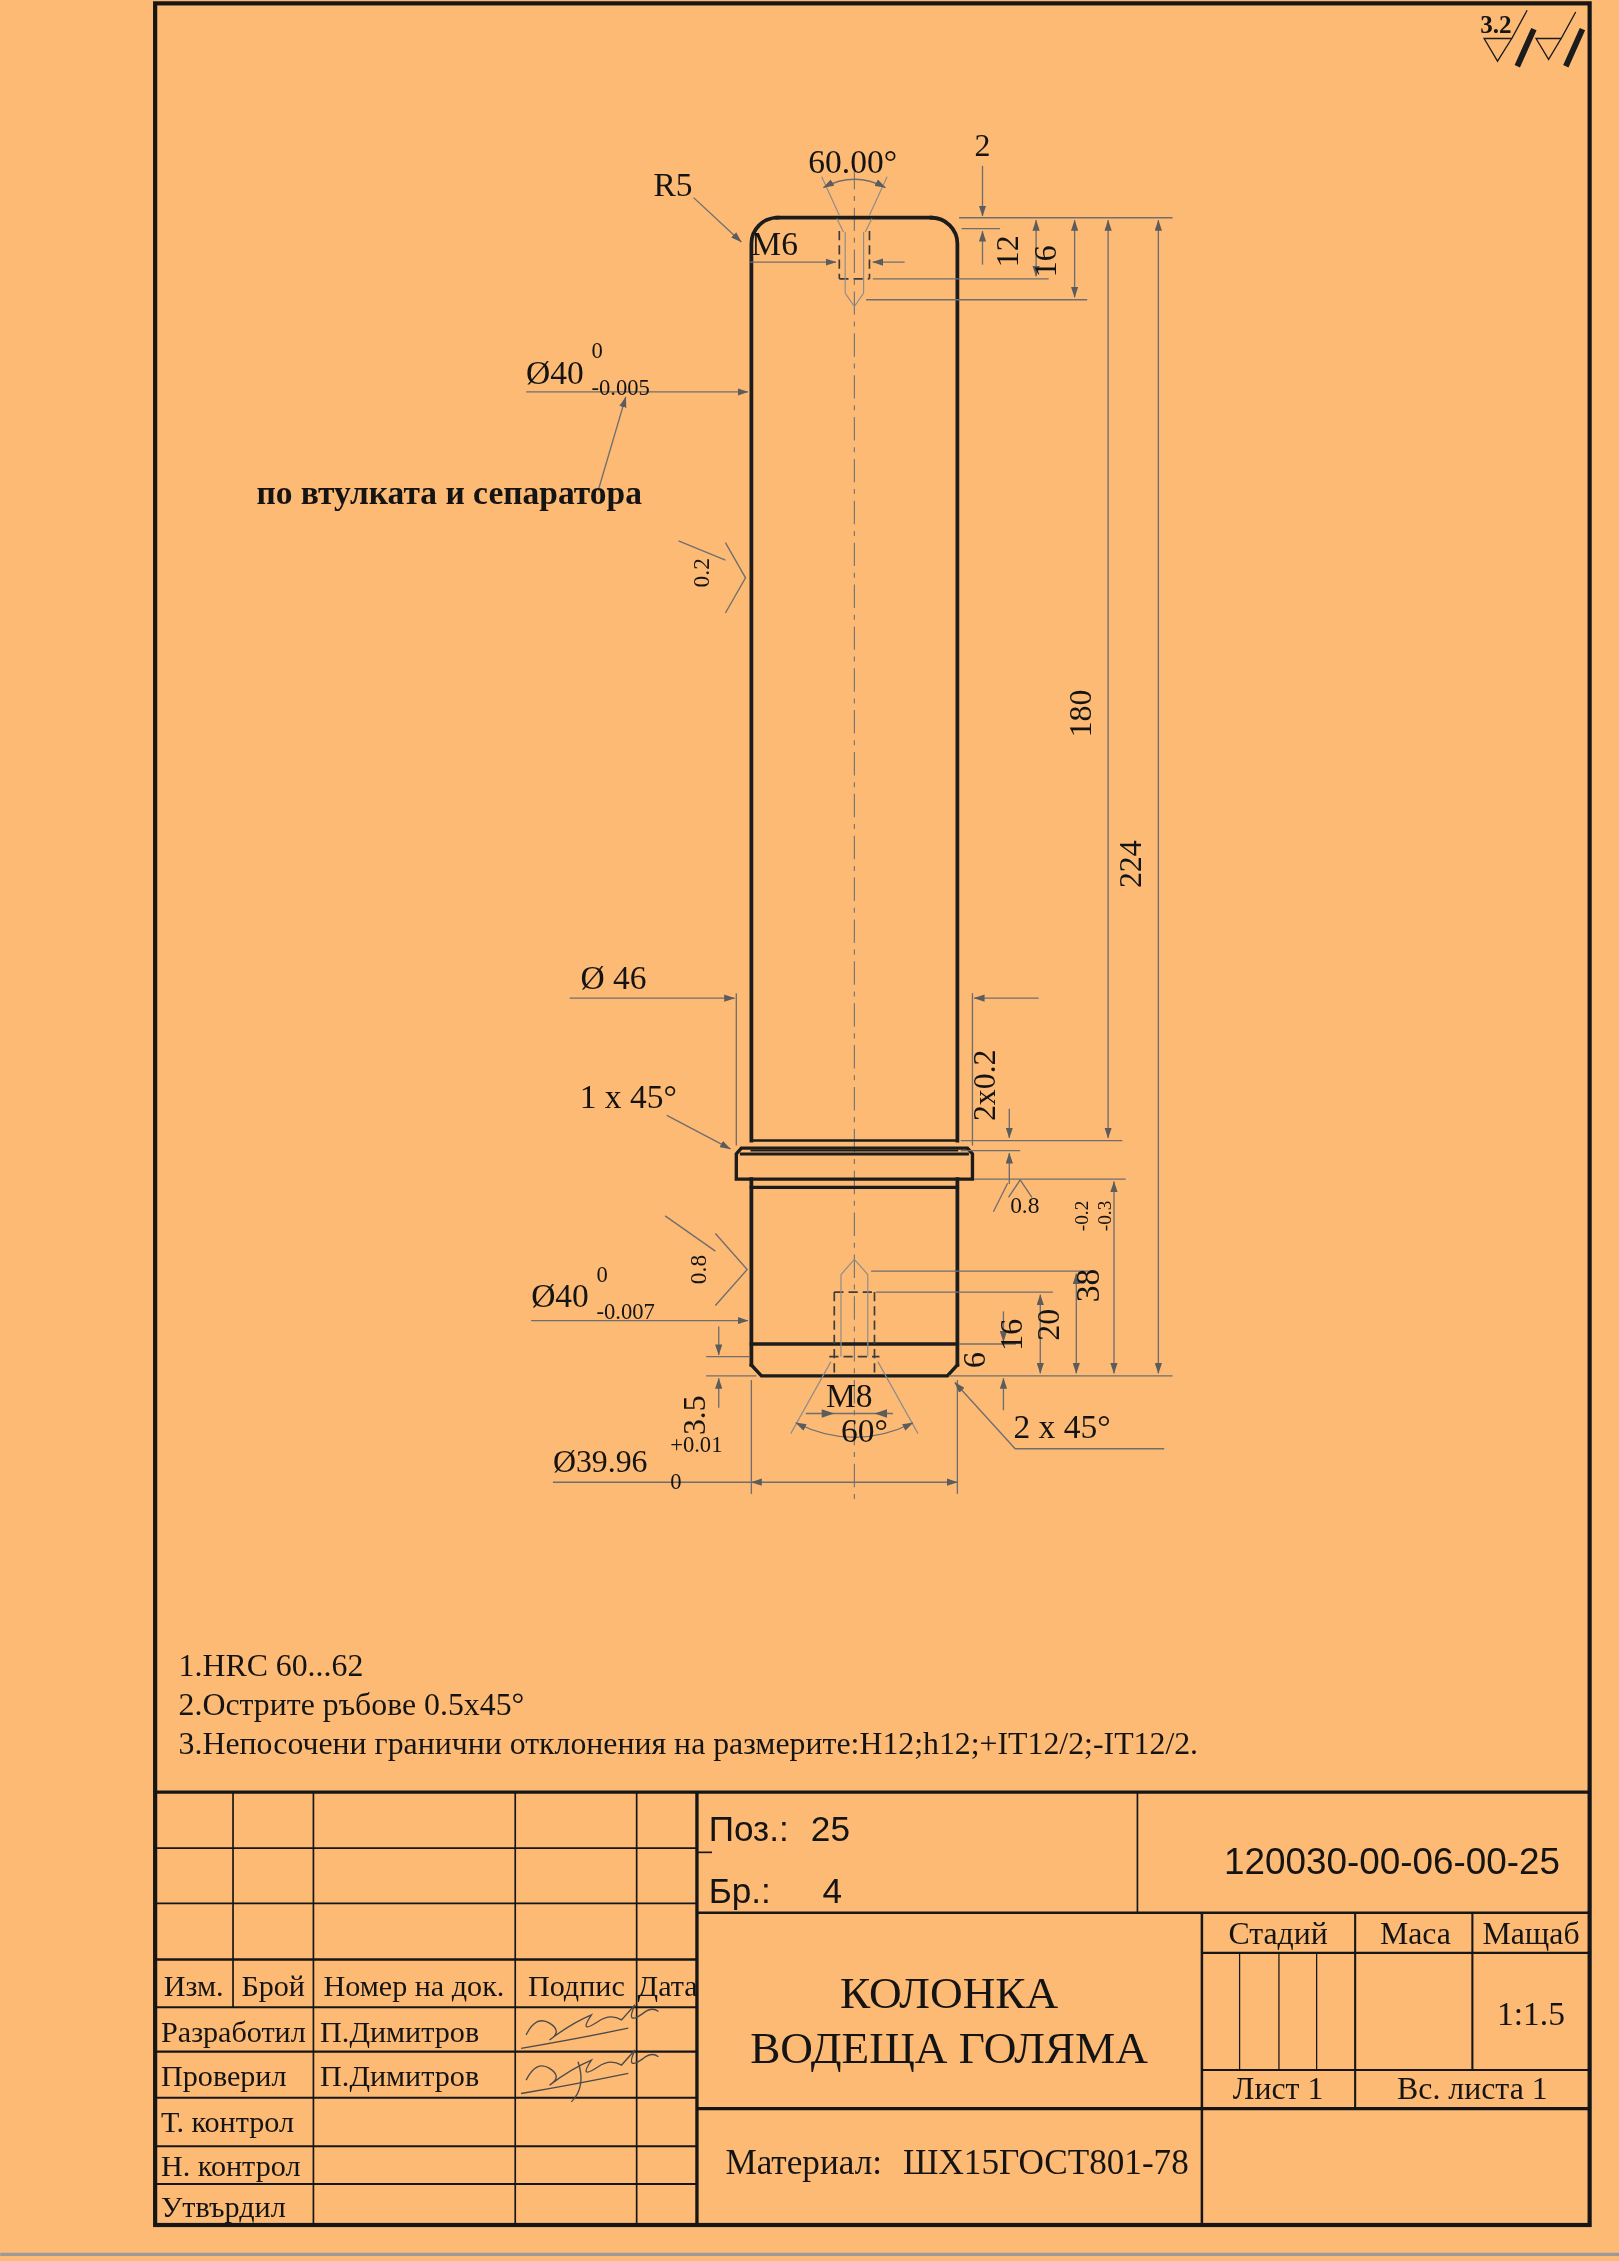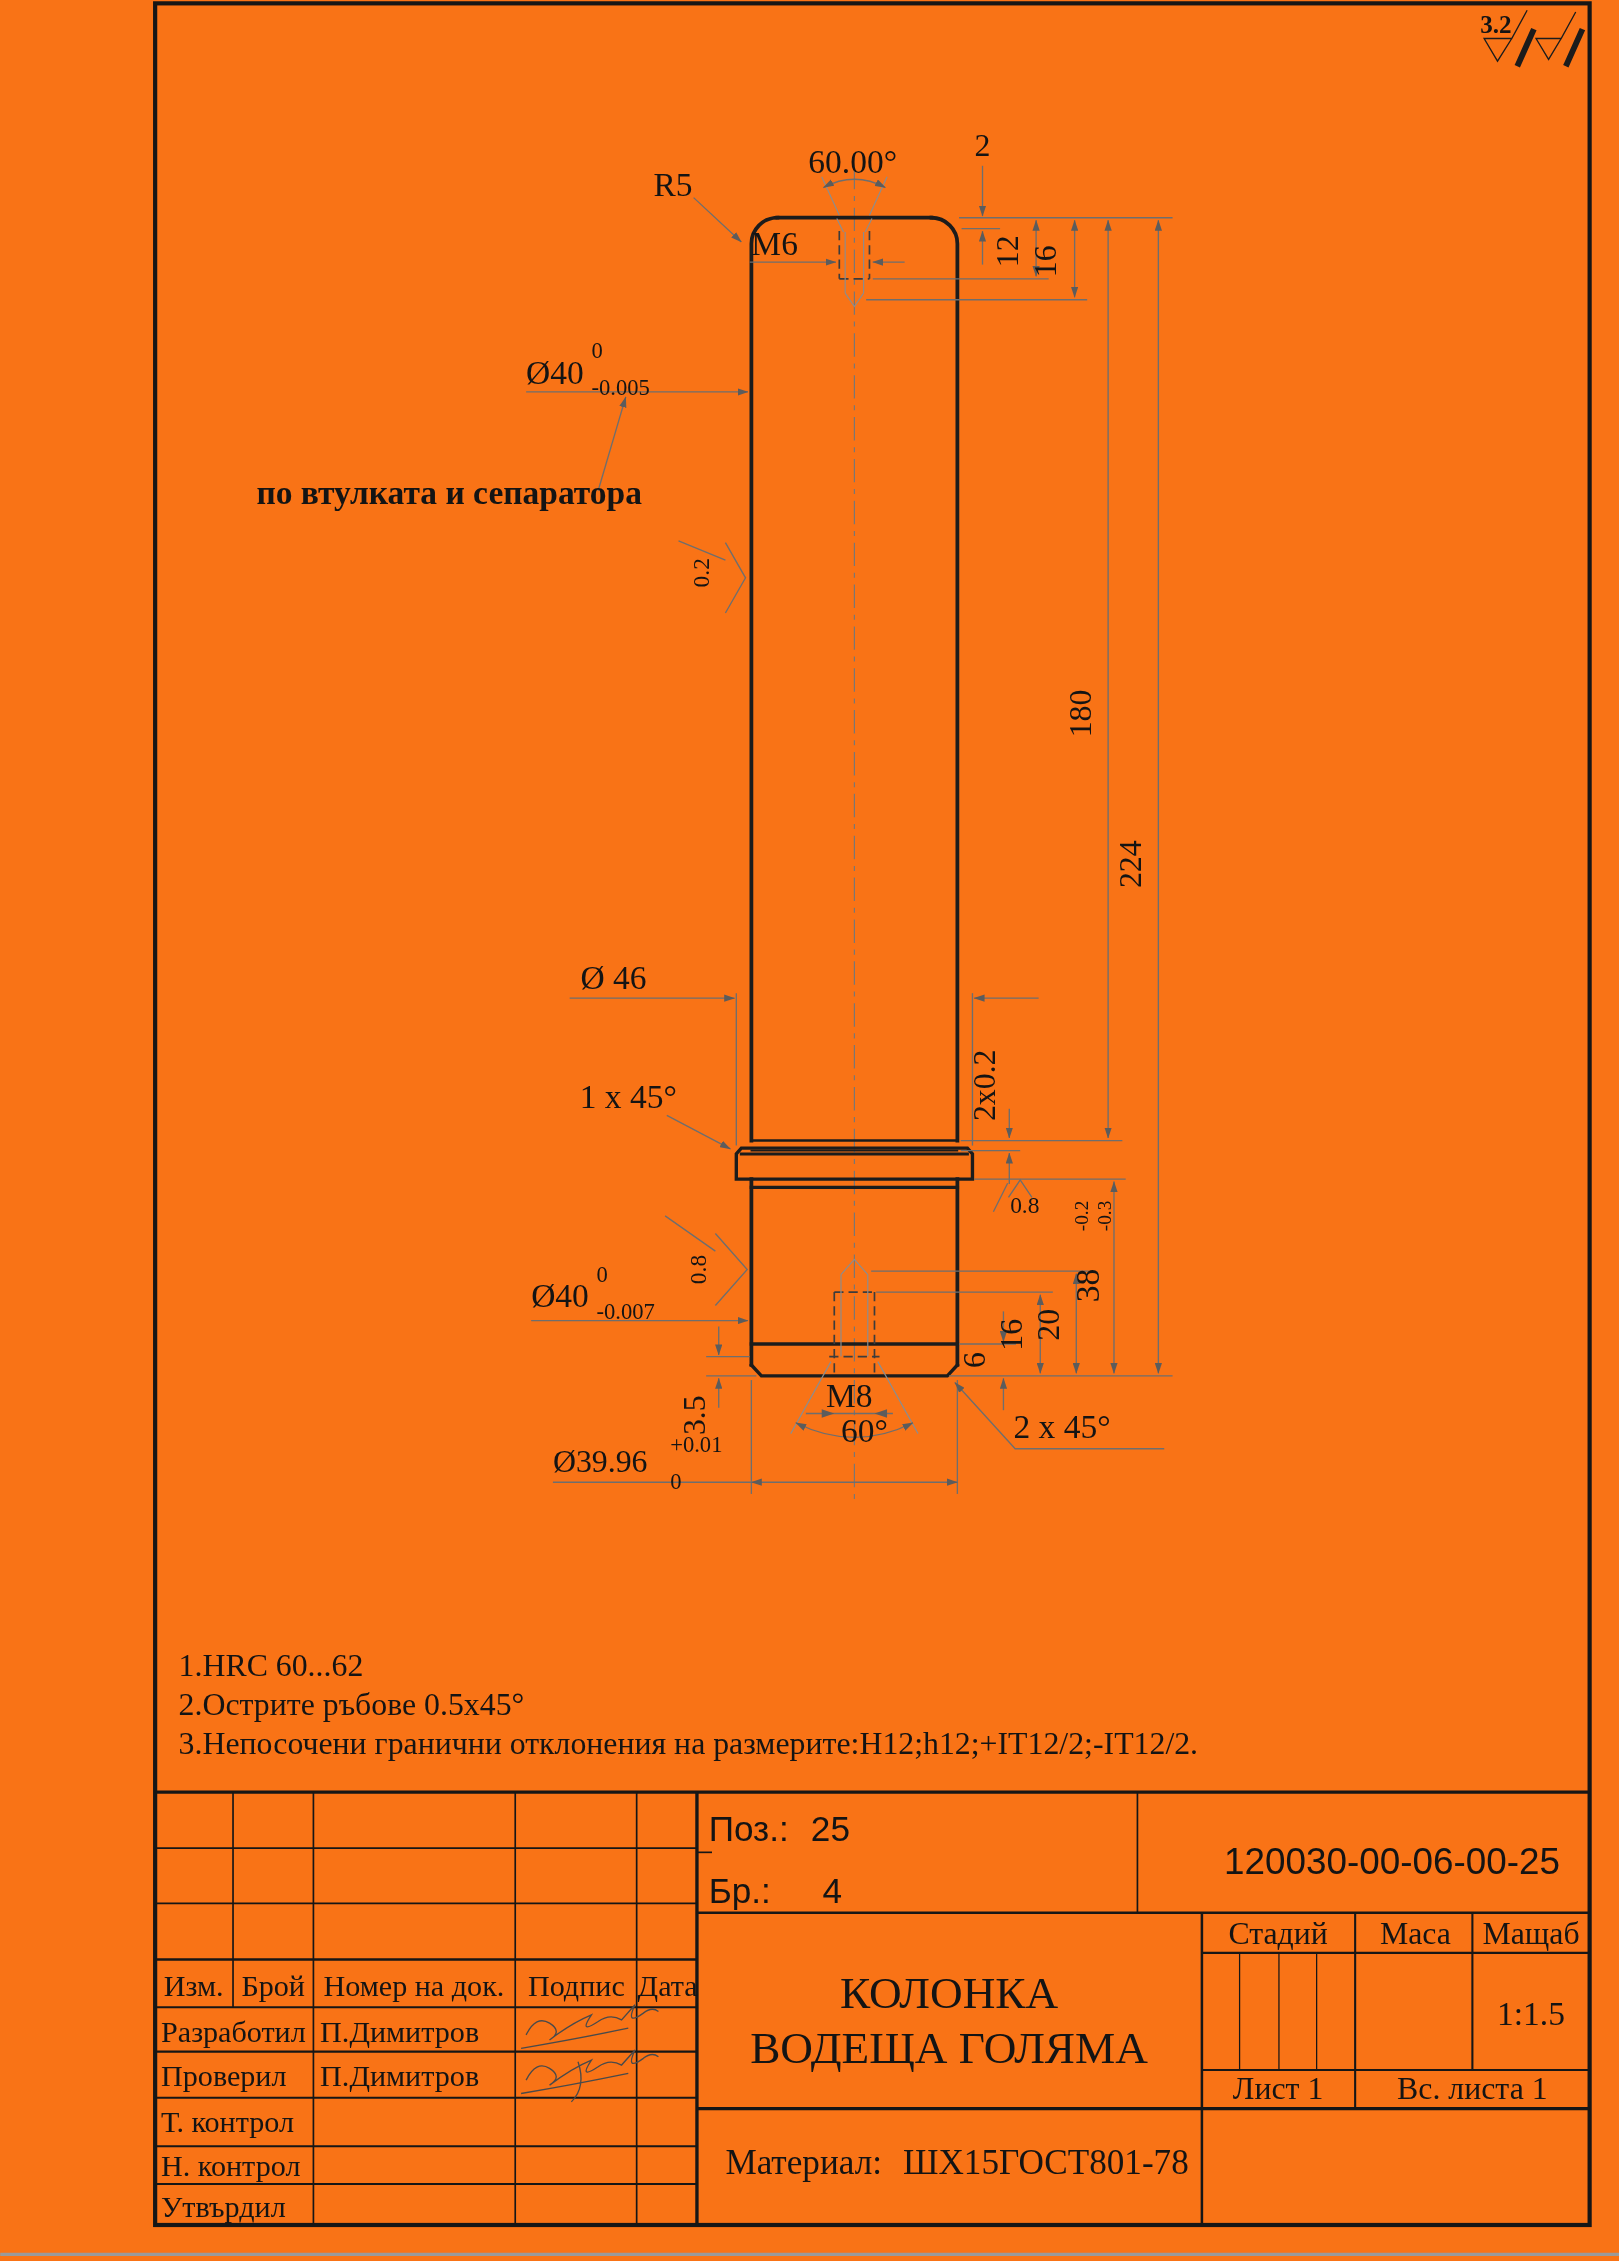--- a/index.html
+++ b/index.html
@@ -1,16 +1,16 @@
 <!DOCTYPE html>
 <html style="font-size:13.4px"><head>
 <meta charset="utf-8">
 <style>
   html,body{margin:0;padding:0;background:#fff;}
-  #page{position:relative;width:1620px;height:2261px;background:#f97316;overflow:hidden;}
+  #page{position:relative;width:1620px;height:2261px;background:#fdba74;overflow:hidden;}
   svg{position:absolute;left:0;top:0;}
   text{font-family:"Liberation Serif","DejaVu Serif",serif;fill:#141414;}
   .sans{font-family:"Liberation Sans","DejaVu Sans",sans-serif;}
   .b{font-weight:bold;}
   .out{stroke:#1c1c1c;fill:none;stroke-linecap:square;}
   .dim{stroke:#6e6e6e;fill:none;stroke-width:1.6;}
   .tb{stroke:#161616;fill:none;}
   .hid{stroke:#3c3c3c;fill:none;stroke-width:2;stroke-dasharray:11 6;}
   .inr{stroke:#8d8d8d;fill:none;stroke-width:1.4;}
   .sig{stroke:#4a4a4a;fill:none;stroke-width:1.6;}

